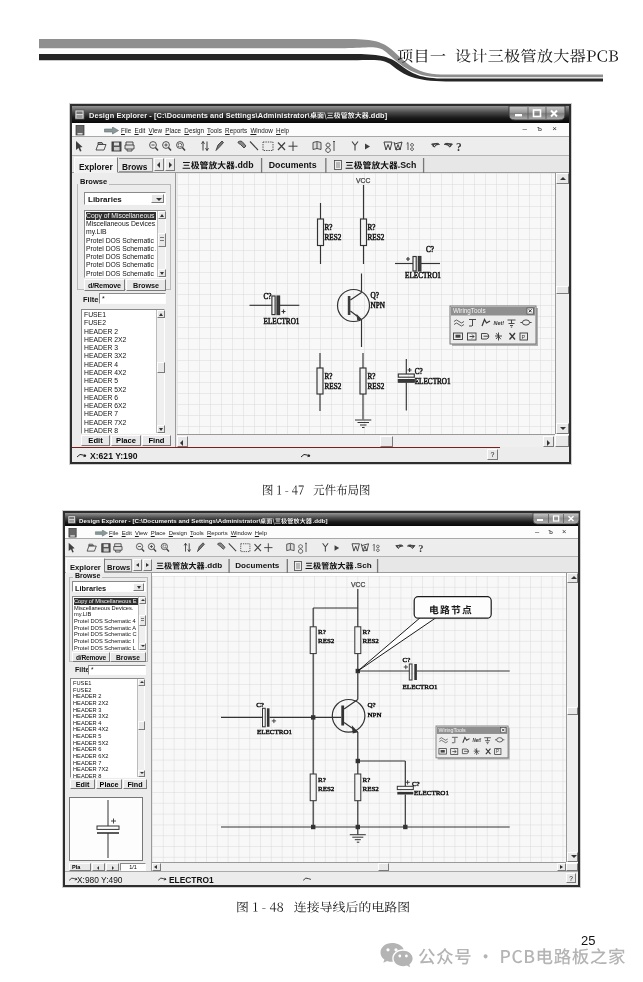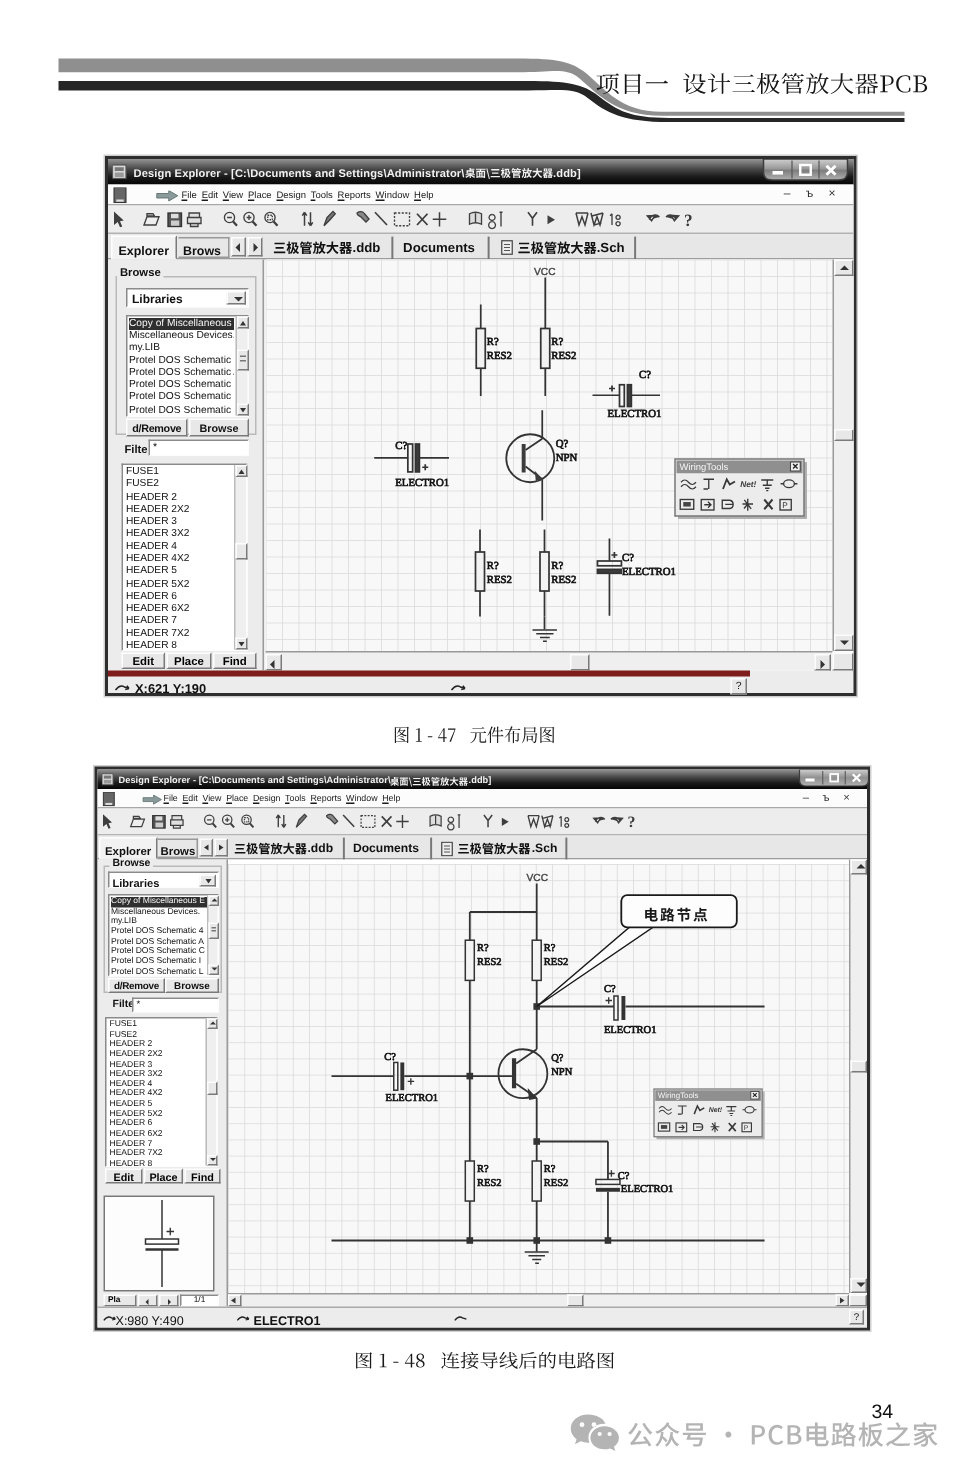--- a/index.html
+++ b/index.html
@@ -363,21 +363,21 @@
           <i class="t tl" style="left:2px;top:2.5px"></i>
         </div>
     <div class="a bo" style="left:203px;top:1px;width:13px;height:11px"></div>
     <div class="a bo" style="right:1px;top:1px;width:11px;height:11px">
           <i class="t tr" style="left:2.5px;top:2.5px"></i>
         </div>
   </div>
   <div class="a bo" style="right:0;top:262px;width:14px;height:12px"></div>
  </div>
 
- <div class="a" style="left:0;top:341px;width:428px;height:15px;background:#ececec;border-top:4px solid #7f1d1d">
+ <div class="a" style="left:0;top:341px;width:428px;height:15px;background:#ececec;border-top:1px solid #7f1d1d">
    <svg class="a" style="left:4px;top:4px" width="12" height="7" viewBox="0 0 12 7">
         <path d="M1,5 Q4,1 7,3 L10,4 M10,4 L7.5,4.6 M10,4 L8.6,2.2" stroke="#222" stroke-width="1" fill="none"></path>
       </svg>
    <div class="a" style="left:18px;top:3px;font-size:8.6px;font-weight:bold;color:#111">X:621 Y:190</div>
    <svg class="a" style="left:228px;top:4px" width="12" height="7" viewBox="0 0 12 7">
         <path d="M1,5 Q4,1 7,3 L10,4 M10,4 L7.5,4.6 M10,4 L8.6,2.2" stroke="#222" stroke-width="1" fill="none"></path>
       </svg>
    <div class="a bo cbtn" style="right:2px;top:1px;width:11px;height:11px">
         <span style="font-size:7px;color:#111">?</span>
       </div>
@@ -789,21 +789,21 @@
       </div>
  </div>
 </div>
 
 <svg class="a" style="left:236px;top:898px" width="180" height="18" viewBox="0 0 180 18">
     <g transform="translate(0,13.5) scale(1.06,1)">
       <path fill="#1a1a1a" d="M5.1 -3.9 5.0 -3.7C6.0 -3.5 6.8 -3.0 7.2 -2.7C7.9 -2.5 8.1 -4.0 5.1 -3.9ZM3.8 -2.4 3.8 -2.2C5.7 -1.8 7.3 -1.0 8.0 -0.5C8.9 -0.3 9.1 -2.2 3.8 -2.4ZM10.0 -9.1V-0.2H2.1V-9.1ZM2.1 0.6V0.1H10.0V0.9H10.2C10.4 0.9 10.8 0.6 10.8 0.6V-9.0C11.1 -9.1 11.3 -9.1 11.4 -9.2L10.4 -10.0L9.9 -9.5H2.2L1.3 -9.9V0.9H1.5C1.9 0.9 2.1 0.7 2.1 0.6ZM5.7 -8.6 4.6 -9.0C4.3 -7.9 3.6 -6.4 2.7 -5.4L2.8 -5.3C3.4 -5.7 3.9 -6.3 4.4 -6.9C4.7 -6.3 5.2 -5.8 5.7 -5.3C4.8 -4.6 3.7 -4.0 2.5 -3.5L2.6 -3.3C3.9 -3.7 5.1 -4.3 6.1 -4.9C7.0 -4.3 8.0 -3.9 9.1 -3.6C9.2 -3.9 9.4 -4.2 9.8 -4.2L9.8 -4.4C8.7 -4.6 7.6 -4.9 6.7 -5.4C7.4 -5.9 8.1 -6.6 8.5 -7.3C8.8 -7.3 8.9 -7.3 9.0 -7.4L8.2 -8.2L7.6 -7.7H4.9C5.1 -8.0 5.2 -8.2 5.3 -8.5C5.5 -8.4 5.7 -8.5 5.7 -8.6ZM4.6 -7.1 4.7 -7.4H7.6C7.2 -6.8 6.7 -6.2 6.1 -5.7C5.5 -6.1 4.9 -6.6 4.6 -7.1Z M16.2 0.0 20.5 0.0V-0.3L19.0 -0.5L18.9 -2.8V-6.9L19.0 -8.9L18.8 -9.0L16.2 -8.3V-8.0L17.9 -8.3V-2.8L17.9 -0.5L16.2 -0.3Z M24.7 -3.0H27.9V-3.6H24.7Z M35.7 0.2H36.6V-2.3H38.1V-3.0H36.6V-9.0H35.9L32.0 -2.9V-2.3H35.7ZM32.5 -3.0 34.2 -5.7 35.7 -8.0V-3.0Z M41.7 0.2C43.3 0.2 44.4 -0.7 44.4 -2.1C44.4 -3.3 43.8 -4.1 42.3 -4.8C43.6 -5.4 44.1 -6.2 44.1 -7.0C44.1 -8.2 43.2 -9.1 41.7 -9.1C40.4 -9.1 39.3 -8.2 39.3 -6.9C39.3 -5.8 39.8 -5.0 41.0 -4.4C39.7 -3.8 39.0 -3.0 39.0 -2.0C39.0 -0.7 39.9 0.2 41.7 0.2ZM42.0 -4.9C40.6 -5.6 40.2 -6.3 40.2 -7.1C40.2 -8.1 40.9 -8.7 41.7 -8.7C42.7 -8.7 43.2 -7.9 43.2 -7.1C43.2 -6.1 42.9 -5.5 42.0 -4.9ZM41.3 -4.2C43.0 -3.5 43.5 -2.8 43.5 -1.9C43.5 -0.9 42.8 -0.2 41.7 -0.2C40.6 -0.2 39.9 -0.9 39.9 -2.1C39.9 -3.0 40.3 -3.6 41.3 -4.2Z M55.6 -10.0 55.5 -9.9C56.0 -9.3 56.6 -8.2 56.8 -7.4C57.6 -6.8 58.3 -8.6 55.6 -10.0ZM64.7 -9.1 64.1 -8.3H61.1C61.3 -8.8 61.5 -9.2 61.6 -9.5C61.9 -9.5 62.0 -9.6 62.1 -9.7L61.0 -10.2C60.8 -9.7 60.6 -9.0 60.3 -8.3H58.2L58.3 -8.0H60.1C59.7 -7.1 59.3 -6.2 59.0 -5.6C58.8 -5.5 58.6 -5.4 58.4 -5.3L59.3 -4.6L59.7 -5.0H61.8V-3.1H58.1L58.2 -2.8H61.8V-0.4H62.0C62.3 -0.4 62.6 -0.6 62.6 -0.7V-2.8H65.7C65.9 -2.8 66.0 -2.8 66.0 -3.0C65.6 -3.3 65.0 -3.8 65.0 -3.8L64.4 -3.1H62.6V-5.0H65.1C65.3 -5.0 65.4 -5.1 65.4 -5.2C65.0 -5.6 64.4 -6.1 64.4 -6.1L63.8 -5.4H62.6V-6.6C62.9 -6.6 63.0 -6.7 63.1 -6.9L61.8 -7.1V-5.4H59.8C60.1 -6.1 60.6 -7.1 61.0 -8.0H65.5C65.6 -8.0 65.7 -8.0 65.8 -8.1C65.4 -8.5 64.7 -9.1 64.7 -9.1ZM56.6 -1.3C56.1 -1.0 55.4 -0.3 54.9 0.1L55.6 1.0C55.7 0.9 55.7 0.8 55.7 0.7C56.0 0.1 56.6 -0.7 56.9 -1.1C57.0 -1.2 57.1 -1.3 57.3 -1.1C58.5 0.3 59.7 0.7 62.0 0.7C63.4 0.7 64.5 0.7 65.6 0.7C65.7 0.4 65.9 0.2 66.3 0.1V-0.1C64.8 -0.0 63.7 -0.0 62.2 -0.0C60.0 -0.0 58.6 -0.2 57.5 -1.4C57.4 -1.5 57.4 -1.5 57.3 -1.5V-5.5C57.7 -5.5 57.8 -5.6 57.9 -5.7L56.9 -6.6L56.4 -6.0H55.0L55.1 -5.6H56.6Z M73.6 -10.3 73.5 -10.2C73.8 -9.8 74.2 -9.2 74.3 -8.7C75.0 -8.2 75.7 -9.7 73.6 -10.3ZM72.4 -8.0 72.3 -7.9C72.6 -7.4 73.0 -6.6 73.1 -6.0C73.7 -5.4 74.5 -6.9 72.4 -8.0ZM77.3 -9.2 76.8 -8.6H71.2L71.3 -8.2H77.9C78.1 -8.2 78.2 -8.3 78.2 -8.4C77.8 -8.7 77.3 -9.2 77.3 -9.2ZM77.4 -4.5 76.8 -3.8H73.7L74.1 -4.6C74.4 -4.6 74.5 -4.7 74.6 -4.9L73.4 -5.2C73.3 -4.9 73.1 -4.4 72.8 -3.8H70.5L70.6 -3.4H72.6C72.3 -2.8 71.9 -2.1 71.6 -1.7C72.5 -1.4 73.4 -1.1 74.2 -0.8C73.3 -0.1 72.0 0.4 70.3 0.8L70.4 1.0C72.4 0.7 73.8 0.3 74.8 -0.5C75.8 -0.0 76.6 0.4 77.1 0.8C77.9 1.3 78.9 0.2 75.4 -1.0C76.0 -1.6 76.4 -2.4 76.7 -3.4H78.1C78.2 -3.4 78.3 -3.5 78.4 -3.6C78.0 -4.0 77.4 -4.5 77.4 -4.5ZM72.5 -1.8C72.8 -2.3 73.2 -2.9 73.5 -3.4H75.8C75.6 -2.5 75.2 -1.8 74.7 -1.2C74.1 -1.4 73.3 -1.6 72.5 -1.8ZM70.5 -8.1 70.0 -7.5H69.7V-9.8C70.0 -9.8 70.1 -9.9 70.1 -10.1L68.9 -10.2V-7.5H67.1L67.2 -7.1H68.9V-4.5C68.1 -4.2 67.4 -3.9 67.0 -3.8L67.5 -2.8C67.6 -2.9 67.7 -3.0 67.7 -3.1L68.9 -3.8V-0.3C68.9 -0.2 68.8 -0.1 68.6 -0.1C68.4 -0.1 67.3 -0.2 67.3 -0.2V0.0C67.8 0.1 68.1 0.2 68.2 0.3C68.4 0.5 68.5 0.7 68.5 0.9C69.5 0.8 69.7 0.4 69.7 -0.3V-4.3L71.3 -5.2L71.2 -5.4H78.0C78.2 -5.4 78.3 -5.5 78.3 -5.6C77.9 -6.0 77.3 -6.4 77.3 -6.4L76.8 -5.8H75.3C75.7 -6.3 76.2 -6.9 76.5 -7.4C76.8 -7.4 76.9 -7.5 77.0 -7.6L75.8 -7.9C75.6 -7.3 75.2 -6.4 74.9 -5.8H71.1L71.2 -5.4H71.2L69.7 -4.8V-7.1H71.1C71.3 -7.1 71.4 -7.2 71.4 -7.3C71.1 -7.7 70.5 -8.1 70.5 -8.1Z M81.9 -3.0 81.8 -2.9C82.4 -2.4 83.2 -1.5 83.4 -0.8C84.3 -0.1 84.9 -2.1 81.9 -3.0ZM82.0 -9.2H87.8V-7.5H82.0ZM81.2 -10.0V-5.9C81.2 -5.1 81.5 -5.0 83.1 -5.0H85.9C89.5 -5.0 90.1 -5.0 90.1 -5.5C90.1 -5.7 90.0 -5.7 89.6 -5.8L89.6 -7.4H89.4C89.2 -6.6 89.1 -6.1 89.0 -5.9C88.9 -5.8 88.8 -5.7 88.5 -5.7C88.2 -5.7 87.2 -5.6 85.9 -5.6H83.1C82.1 -5.6 82.0 -5.7 82.0 -6.0V-7.2H87.8V-6.6H87.9C88.2 -6.6 88.6 -6.8 88.6 -6.9V-9.1C88.9 -9.1 89.1 -9.2 89.1 -9.3L88.1 -10.1L87.7 -9.6H82.1L81.2 -10.0ZM88.0 -4.7 86.7 -4.8V-3.5H79.5L79.6 -3.1H86.7V-0.3C86.7 -0.1 86.7 -0.0 86.4 -0.0C86.1 -0.0 84.4 -0.2 84.4 -0.2V0.0C85.1 0.1 85.5 0.2 85.7 0.3C85.9 0.5 86.0 0.7 86.1 0.9C87.4 0.8 87.5 0.4 87.5 -0.3V-3.1H90.3C90.5 -3.1 90.6 -3.2 90.6 -3.3C90.2 -3.7 89.5 -4.2 89.5 -4.2L89.0 -3.5H87.5V-4.4C87.8 -4.4 87.9 -4.5 88.0 -4.7Z M91.6 -0.9 92.1 0.2C92.2 0.1 92.3 0.0 92.4 -0.1C94.1 -0.8 95.3 -1.5 96.3 -1.9L96.2 -2.1C94.4 -1.6 92.5 -1.1 91.6 -0.9ZM99.2 -9.9 99.1 -9.8C99.6 -9.4 100.2 -8.8 100.4 -8.2C101.3 -7.7 101.8 -9.4 99.2 -9.9ZM95.0 -9.6 93.8 -10.1C93.5 -9.2 92.5 -7.3 91.8 -6.5C91.7 -6.5 91.5 -6.4 91.5 -6.4L91.9 -5.3C92.0 -5.4 92.1 -5.5 92.2 -5.6C92.8 -5.7 93.4 -5.9 93.9 -6.0C93.2 -5.1 92.5 -4.1 91.9 -3.6C91.8 -3.5 91.5 -3.5 91.5 -3.5L92.0 -2.4C92.1 -2.4 92.2 -2.5 92.2 -2.6C93.7 -3.0 95.0 -3.5 95.7 -3.7L95.7 -3.9C94.5 -3.7 93.2 -3.6 92.4 -3.5C93.6 -4.6 95.1 -6.2 95.8 -7.3C96.0 -7.3 96.2 -7.4 96.2 -7.5L95.1 -8.1C94.9 -7.6 94.6 -7.1 94.2 -6.4L92.2 -6.4C93.0 -7.2 94.0 -8.5 94.5 -9.4C94.8 -9.4 94.9 -9.5 95.0 -9.6ZM99.0 -10.1 97.7 -10.2C97.7 -9.1 97.7 -8.0 97.8 -7.0L96.0 -6.8L96.2 -6.5L97.8 -6.7C97.9 -5.9 98.0 -5.2 98.2 -4.6L95.8 -4.2L95.9 -3.9L98.3 -4.2C98.5 -3.4 98.7 -2.7 99.1 -2.0C97.8 -0.9 96.4 -0.1 94.9 0.5L95.0 0.8C96.6 0.2 98.1 -0.4 99.4 -1.4C99.9 -0.6 100.5 -0.0 101.3 0.5C101.9 0.9 102.7 1.2 102.9 0.8C103.0 0.7 103.0 0.5 102.6 0.0L102.8 -1.8L102.7 -1.8C102.5 -1.3 102.3 -0.7 102.1 -0.4C102.0 -0.2 101.9 -0.2 101.7 -0.3C101.0 -0.7 100.5 -1.3 100.0 -1.9C100.6 -2.5 101.2 -3.0 101.7 -3.7C102.0 -3.6 102.1 -3.7 102.2 -3.8L101.0 -4.5C100.6 -3.8 100.1 -3.2 99.6 -2.6C99.4 -3.2 99.2 -3.7 99.0 -4.3L102.6 -4.8C102.8 -4.9 102.9 -5.0 102.9 -5.1C102.4 -5.4 101.7 -5.8 101.7 -5.8L101.2 -5.0L99.0 -4.7C98.8 -5.3 98.7 -6.0 98.6 -6.8L102.1 -7.2C102.3 -7.2 102.4 -7.3 102.4 -7.4C102.0 -7.7 101.2 -8.2 101.2 -8.2L100.7 -7.4L98.6 -7.1C98.6 -8.0 98.5 -8.9 98.5 -9.7C98.8 -9.8 99.0 -9.9 99.0 -10.1Z M112.7 -10.2C111.3 -9.7 108.7 -9.1 106.4 -8.7L105.3 -9.1V-5.6C105.3 -3.4 105.2 -1.1 103.7 0.7L103.9 0.9C106.0 -0.9 106.1 -3.6 106.1 -5.6V-6.2H114.7C114.8 -6.2 115.0 -6.3 115.0 -6.4C114.6 -6.8 113.9 -7.4 113.9 -7.4L113.2 -6.6H106.1V-8.5C108.6 -8.6 111.2 -9.0 113.0 -9.4C113.3 -9.3 113.5 -9.3 113.7 -9.4ZM107.2 -4.1V1.0H107.3C107.7 1.0 108.0 0.8 108.0 0.7V-0.1H112.7V0.9H112.9C113.2 0.9 113.5 0.7 113.5 0.6V-3.7C113.8 -3.8 113.9 -3.8 114.0 -3.9L113.1 -4.6L112.7 -4.1H108.1L107.2 -4.5ZM108.0 -0.4V-3.8H112.7V-0.4Z M122.1 -5.6 122.0 -5.5C122.6 -4.8 123.3 -3.8 123.5 -2.9C124.4 -2.2 125.1 -4.2 122.1 -5.6ZM119.5 -9.9 118.3 -10.2C118.2 -9.6 117.9 -8.7 117.8 -8.1H117.4L116.6 -8.5V0.6H116.7C117.1 0.6 117.3 0.4 117.3 0.3V-0.7H119.9V0.2H120.0C120.3 0.2 120.6 0.0 120.7 -0.1V-7.6C120.9 -7.6 121.1 -7.7 121.2 -7.8L120.2 -8.6L119.8 -8.1H118.2C118.5 -8.6 118.9 -9.2 119.1 -9.7C119.3 -9.7 119.5 -9.7 119.5 -9.9ZM119.9 -7.7V-4.6H117.3V-7.7ZM117.3 -4.3H119.9V-1.1H117.3ZM124.1 -9.8 122.8 -10.2C122.4 -8.3 121.7 -6.5 120.9 -5.3L121.1 -5.1C121.7 -5.8 122.3 -6.7 122.8 -7.7H125.8C125.7 -3.5 125.6 -0.8 125.1 -0.3C125.0 -0.2 124.9 -0.1 124.6 -0.1C124.3 -0.1 123.5 -0.2 122.9 -0.3L122.9 -0.1C123.4 0.0 123.9 0.2 124.1 0.3C124.3 0.4 124.3 0.7 124.3 0.9C124.9 0.9 125.4 0.8 125.7 0.3C126.3 -0.4 126.5 -3.1 126.6 -7.6C126.9 -7.6 127.1 -7.7 127.1 -7.8L126.2 -8.6L125.7 -8.1H123.0C123.2 -8.6 123.5 -9.1 123.6 -9.6C123.9 -9.6 124.0 -9.7 124.1 -9.8Z M133.0 -5.5H130.0V-7.8H133.0ZM133.0 -5.1V-3.0H130.0V-5.1ZM133.8 -5.5V-7.8H137.0V-5.5ZM133.8 -5.1H137.0V-3.0H133.8ZM130.0 -2.0V-2.6H133.0V-0.5C133.0 0.4 133.4 0.6 134.7 0.6H136.4C138.9 0.6 139.5 0.5 139.5 0.0C139.5 -0.1 139.4 -0.2 139.1 -0.3L139.0 -2.2H138.9C138.7 -1.3 138.5 -0.6 138.4 -0.4C138.3 -0.3 138.3 -0.2 138.1 -0.2C137.8 -0.2 137.2 -0.2 136.4 -0.2H134.7C134.0 -0.2 133.8 -0.3 133.8 -0.7V-2.6H137.0V-1.9H137.1C137.4 -1.9 137.8 -2.1 137.8 -2.2V-7.6C138.1 -7.7 138.3 -7.8 138.3 -7.9L137.3 -8.6L136.9 -8.1H133.8V-9.8C134.1 -9.8 134.2 -9.9 134.3 -10.1L133.0 -10.3V-8.1H130.1L129.2 -8.6V-1.8H129.4C129.7 -1.8 130.0 -2.0 130.0 -2.0Z M147.0 -10.2C146.5 -8.5 145.6 -6.9 144.7 -6.0L144.9 -5.8C145.5 -6.3 146.1 -6.9 146.6 -7.6C146.9 -6.9 147.2 -6.4 147.6 -5.8C146.7 -4.8 145.5 -3.8 144.1 -3.2L144.2 -3.0C144.7 -3.2 145.2 -3.4 145.7 -3.6V1.0H145.8C146.2 1.0 146.4 0.8 146.4 0.7V0.1H149.4V0.9H149.6C149.9 0.9 150.2 0.7 150.2 0.7V-3.0C150.5 -3.0 150.6 -3.1 150.7 -3.2L149.8 -3.9L149.4 -3.4H146.6L145.9 -3.7C146.7 -4.2 147.4 -4.7 148.0 -5.3C148.8 -4.5 149.8 -3.8 151.1 -3.3C151.1 -3.7 151.4 -3.9 151.7 -4.0L151.7 -4.1C150.4 -4.5 149.3 -5.1 148.4 -5.8C149.1 -6.6 149.7 -7.4 150.1 -8.4C150.4 -8.4 150.5 -8.4 150.6 -8.5L149.8 -9.3L149.2 -8.8H147.4C147.5 -9.1 147.6 -9.3 147.7 -9.6C148.0 -9.6 148.1 -9.7 148.2 -9.8ZM146.4 -0.3V-3.1H149.4V-0.3ZM149.2 -8.5C148.9 -7.7 148.5 -6.9 147.9 -6.2C147.5 -6.7 147.1 -7.3 146.8 -7.8C146.9 -8.0 147.0 -8.2 147.2 -8.5ZM143.8 -9.0V-6.4H141.7V-9.0ZM141.0 -9.4V-5.5H141.1C141.5 -5.5 141.7 -5.7 141.7 -5.7V-6.1H142.5V-0.8L141.7 -0.6V-4.4C141.9 -4.4 142.0 -4.5 142.1 -4.7L141.0 -4.8V-0.5L140.2 -0.3L140.6 0.7C140.8 0.7 140.9 0.5 140.9 0.4C142.8 -0.3 144.2 -0.9 145.2 -1.3L145.2 -1.5L143.2 -1.0V-3.8H144.8C145.0 -3.8 145.1 -3.9 145.2 -4.0C144.8 -4.4 144.2 -4.9 144.2 -4.9L143.7 -4.2H143.2V-6.1H143.8V-5.7H143.9C144.2 -5.7 144.5 -5.8 144.5 -5.9V-8.9C144.8 -8.9 145.0 -9.0 145.1 -9.1L144.1 -9.8L143.7 -9.4H141.9L141.0 -9.8Z M157.2 -3.9 157.1 -3.7C158.1 -3.5 158.9 -3.0 159.2 -2.7C160.0 -2.5 160.2 -4.0 157.2 -3.9ZM155.9 -2.4 155.9 -2.2C157.8 -1.8 159.4 -1.0 160.1 -0.5C161.0 -0.3 161.1 -2.2 155.9 -2.4ZM162.1 -9.1V-0.2H154.2V-9.1ZM154.2 0.6V0.1H162.1V0.9H162.2C162.5 0.9 162.9 0.6 162.9 0.6V-9.0C163.2 -9.1 163.4 -9.1 163.5 -9.2L162.5 -10.0L162.0 -9.5H154.3L153.4 -9.9V0.9H153.6C153.9 0.9 154.2 0.7 154.2 0.6ZM157.8 -8.6 156.7 -9.0C156.4 -7.9 155.7 -6.4 154.8 -5.4L154.9 -5.3C155.5 -5.7 156.0 -6.3 156.5 -6.9C156.8 -6.3 157.2 -5.8 157.8 -5.3C156.9 -4.6 155.7 -4.0 154.5 -3.5L154.7 -3.3C156.0 -3.7 157.2 -4.3 158.2 -4.9C159.1 -4.3 160.1 -3.9 161.2 -3.6C161.3 -3.9 161.5 -4.2 161.8 -4.2L161.9 -4.4C160.8 -4.6 159.7 -4.9 158.8 -5.4C159.5 -5.9 160.1 -6.6 160.6 -7.3C160.9 -7.3 161.0 -7.3 161.1 -7.4L160.3 -8.2L159.7 -7.7H157.0C157.2 -8.0 157.3 -8.2 157.4 -8.5C157.6 -8.4 157.8 -8.5 157.8 -8.6ZM156.6 -7.1 156.8 -7.4H159.7C159.3 -6.8 158.8 -6.2 158.2 -5.7C157.6 -6.1 157.0 -6.6 156.6 -7.1Z"></path>
     </g>
   </svg>
 
-<div class="a" style="left:581px;top:933px;font-size:13px;color:#111">34</div>
+<div class="a" style="left:581px;top:933px;font-size:13px;color:#111">25</div>
 
 <svg class="a" style="left:379px;top:941px" width="37" height="28" viewBox="0 0 37 28">
 <path fill="#b4b4b4" d="M13,2 C6.5,2 1.5,6.2 1.5,11.4 C1.5,14.3 3,16.8 5.4,18.5 L4.3,21.8 L8.2,19.9 C9.6,20.4 11.2,20.8 13,20.8 C13.3,20.8 13.6,20.8 13.9,20.75 C13.5,19.7 13.3,18.6 13.3,17.4 C13.3,12.3 18,8.2 23.8,8.2 C24.1,8.2 24.4,8.2 24.7,8.25 C23.4,4.6 18.6,2 13,2 Z M9,7.2 A1.6,1.6 0 1 1 9,10.4 A1.6,1.6 0 1 1 9,7.2 Z M17,7.2 A1.6,1.6 0 1 1 17,10.4 A1.6,1.6 0 1 1 17,7.2 Z"></path>
 <path fill="#b4b4b4" d="M24,9.8 C18.7,9.8 14.6,13.3 14.6,17.5 C14.6,21.7 18.7,25.2 24,25.2 C25.3,25.2 26.6,25 27.8,24.6 L31.2,26.3 L30.3,23.5 C32.4,22.1 33.6,19.9 33.6,17.5 C33.6,13.3 29.4,9.8 24,9.8 Z M20.8,13.6 A1.4,1.4 0 1 1 20.8,16.4 A1.4,1.4 0 1 1 20.8,13.6 Z M27.4,13.6 A1.4,1.4 0 1 1 27.4,16.4 A1.4,1.4 0 1 1 27.4,13.6 Z"></path>
 </svg>
 
 <svg class="a" style="left:418px;top:944px" width="212" height="24" viewBox="0 0 212 24">
     <g transform="translate(0,19)">
       <path fill="#b4b4b4" d="M5.5 -14.3C4.5 -11.7 2.7 -9.2 0.8 -7.7C1.2 -7.4 2.0 -6.9 2.3 -6.5C4.2 -8.3 6.1 -11.0 7.3 -13.8ZM11.8 -14.4 10.2 -13.8C11.6 -11.2 13.7 -8.3 15.5 -6.5C15.9 -7.0 16.5 -7.6 16.9 -8.0C15.1 -9.4 13.0 -12.1 11.8 -14.4ZM2.7 0.4C3.5 0.2 4.6 0.1 13.5 -0.6C13.9 0.2 14.3 0.8 14.6 1.4L16.2 0.5C15.4 -1.1 13.7 -3.6 12.1 -5.5L10.6 -4.8C11.2 -4.0 11.8 -3.0 12.5 -2.1L5.0 -1.7C6.7 -3.6 8.4 -6.1 9.7 -8.7L7.9 -9.5C6.6 -6.6 4.4 -3.5 3.7 -2.7C3.1 -1.9 2.6 -1.4 2.1 -1.3C2.3 -0.8 2.7 0.1 2.7 0.4Z M26.6 -14.9C25.2 -11.9 22.3 -9.7 18.9 -8.6C19.3 -8.2 19.8 -7.5 20.1 -7.1C21.0 -7.4 21.9 -7.9 22.7 -8.4C22.3 -4.5 21.2 -1.5 18.9 0.3C19.3 0.6 20.0 1.1 20.3 1.3C21.8 0.0 22.8 -1.7 23.5 -4.0C24.5 -3.1 25.4 -2.1 25.9 -1.4L27.0 -2.6C26.4 -3.4 25.1 -4.6 23.9 -5.6C24.1 -6.4 24.3 -7.3 24.4 -8.3L22.8 -8.4C24.4 -9.4 25.8 -10.7 26.9 -12.2C28.6 -9.9 31.1 -8.1 33.8 -7.2C34.1 -7.6 34.6 -8.3 35.0 -8.7C32.0 -9.5 29.2 -11.3 27.8 -13.4L28.2 -14.3ZM29.0 -8.4C28.6 -4.4 27.6 -1.3 25.1 0.4C25.5 0.6 26.2 1.2 26.5 1.5C28.0 0.2 29.0 -1.4 29.7 -3.4C30.5 -1.6 31.8 0.2 33.6 1.3C33.8 0.8 34.4 0.1 34.7 -0.2C32.4 -1.4 31.0 -3.9 30.4 -5.9C30.5 -6.6 30.6 -7.4 30.7 -8.2Z M41.0 -12.7H48.8V-10.6H41.0ZM39.4 -14.1V-9.1H50.6V-14.1ZM37.2 -7.8V-6.3H40.7C40.3 -5.1 39.9 -4.0 39.5 -3.1H48.6C48.3 -1.4 48.0 -0.5 47.6 -0.2C47.4 -0.1 47.2 -0.1 46.8 -0.1C46.3 -0.1 45.0 -0.1 43.8 -0.2C44.1 0.2 44.3 0.9 44.4 1.4C45.6 1.4 46.7 1.4 47.4 1.4C48.1 1.4 48.6 1.3 49.1 0.9C49.7 0.3 50.1 -1.0 50.5 -3.9C50.6 -4.1 50.6 -4.6 50.6 -4.6H42.0L42.6 -6.3H52.6V-7.8Z M67.6 -8.7C66.5 -8.7 65.6 -7.8 65.6 -6.7C65.6 -5.5 66.5 -4.6 67.6 -4.6C68.7 -4.6 69.6 -5.5 69.6 -6.7C69.6 -7.8 68.7 -8.7 67.6 -8.7Z M83.2 0.0H85.2V-4.9H87.1C89.9 -4.9 92.0 -6.2 92.0 -9.0C92.0 -11.9 89.9 -12.9 87.1 -12.9H83.2ZM85.2 -6.5V-11.3H86.9C88.9 -11.3 90.0 -10.7 90.0 -9.0C90.0 -7.3 89.0 -6.5 87.0 -6.5Z M100.1 0.2C101.8 0.2 103.1 -0.4 104.2 -1.6L103.1 -2.9C102.3 -2.1 101.4 -1.5 100.2 -1.5C97.9 -1.5 96.5 -3.4 96.5 -6.5C96.5 -9.5 98.1 -11.4 100.3 -11.4C101.3 -11.4 102.1 -10.9 102.8 -10.2L103.9 -11.5C103.1 -12.4 101.8 -13.1 100.2 -13.1C97.0 -13.1 94.4 -10.6 94.4 -6.4C94.4 -2.2 96.9 0.2 100.1 0.2Z M107.0 0.0H111.3C114.2 0.0 116.3 -1.2 116.3 -3.8C116.3 -5.5 115.2 -6.5 113.7 -6.8V-6.9C114.9 -7.3 115.6 -8.5 115.6 -9.7C115.6 -12.0 113.6 -12.9 111.0 -12.9H107.0ZM109.0 -7.5V-11.3H110.8C112.7 -11.3 113.6 -10.8 113.6 -9.5C113.6 -8.2 112.7 -7.5 110.8 -7.5ZM109.0 -1.6V-6.0H111.1C113.1 -6.0 114.3 -5.3 114.3 -3.9C114.3 -2.3 113.1 -1.6 111.1 -1.6Z M125.3 -6.9V-4.8H121.4V-6.9ZM127.1 -6.9H131.1V-4.8H127.1ZM125.3 -8.5H121.4V-10.6H125.3ZM127.1 -8.5V-10.6H131.1V-8.5ZM119.7 -12.2V-2.1H121.4V-3.2H125.3V-1.7C125.3 0.6 125.9 1.2 128.1 1.2C128.6 1.2 131.2 1.2 131.8 1.2C133.7 1.2 134.3 0.2 134.5 -2.5C134.0 -2.6 133.3 -2.9 132.9 -3.2C132.7 -1.0 132.6 -0.5 131.6 -0.5C131.1 -0.5 128.8 -0.5 128.3 -0.5C127.3 -0.5 127.1 -0.6 127.1 -1.7V-3.2H132.8V-12.2H127.1V-14.7H125.3V-12.2Z M138.6 -12.7H141.5V-9.9H138.6ZM136.3 -0.9 136.5 0.7C138.5 0.2 141.0 -0.4 143.5 -1.0L143.3 -2.5L141.1 -1.9V-4.7H143.2C143.4 -4.5 143.5 -4.2 143.7 -4.0L144.4 -4.4V1.4H145.9V0.8H149.9V1.4H151.5V-4.4L151.8 -4.2C152.0 -4.7 152.5 -5.3 152.8 -5.6C151.3 -6.2 150.0 -7.0 149.0 -7.9C150.1 -9.2 150.9 -10.8 151.5 -12.7L150.4 -13.1L150.1 -13.0H147.2C147.3 -13.5 147.5 -13.9 147.7 -14.4L146.1 -14.8C145.5 -12.8 144.4 -10.8 143.0 -9.6V-14.1H137.2V-8.5H139.6V-1.6L138.5 -1.3V-7.0H137.1V-1.1ZM145.9 -0.6V-3.6H149.9V-0.6ZM149.4 -11.6C149.0 -10.7 148.5 -9.8 147.9 -9.0C147.2 -9.8 146.7 -10.6 146.3 -11.3L146.5 -11.6ZM145.5 -5.0C146.3 -5.5 147.2 -6.1 147.9 -6.8C148.6 -6.1 149.4 -5.5 150.4 -5.0ZM146.9 -8.0C145.8 -6.9 144.5 -6.0 143.2 -5.5V-6.2H141.1V-8.5H143.0V-9.3C143.4 -9.0 143.9 -8.6 144.1 -8.3C144.6 -8.8 145.1 -9.4 145.5 -10.0C145.9 -9.3 146.3 -8.6 146.9 -8.0Z M157.0 -14.8V-11.4H154.7V-9.9H156.9C156.4 -7.6 155.4 -4.9 154.3 -3.6C154.5 -3.2 154.9 -2.4 155.1 -1.9C155.8 -3.0 156.5 -4.8 157.0 -6.6V1.5H158.6V-7.5C159.0 -6.6 159.4 -5.6 159.7 -5.1L160.6 -6.3C160.3 -6.8 159.0 -8.9 158.6 -9.5V-9.9H160.6V-11.4H158.6V-14.8ZM169.1 -14.5C167.3 -13.8 164.0 -13.4 161.2 -13.2V-9.0C161.2 -6.2 161.1 -2.2 159.1 0.6C159.5 0.8 160.2 1.3 160.5 1.5C162.3 -1.2 162.8 -5.3 162.8 -8.2H163.1C163.6 -6.1 164.3 -4.2 165.3 -2.6C164.2 -1.4 163.0 -0.5 161.6 0.1C161.9 0.4 162.4 1.1 162.6 1.5C164.0 0.8 165.2 -0.1 166.3 -1.2C167.2 -0.0 168.3 0.9 169.7 1.5C169.9 1.1 170.4 0.4 170.8 0.1C169.4 -0.5 168.2 -1.3 167.3 -2.5C168.5 -4.3 169.4 -6.6 169.9 -9.5L168.8 -9.8L168.6 -9.7H162.8V-11.9C165.4 -12.1 168.3 -12.5 170.2 -13.2ZM168.0 -8.2C167.7 -6.6 167.1 -5.2 166.3 -4.0C165.6 -5.2 165.0 -6.7 164.6 -8.2Z M176.1 -2.5C175.2 -2.5 173.9 -1.6 172.7 -0.2L173.9 1.3C174.7 0.2 175.5 -0.9 176.1 -0.9C176.4 -0.9 177.0 -0.4 177.7 0.1C178.9 0.8 180.3 1.0 182.5 1.0C184.2 1.0 187.0 0.9 188.3 0.9C188.4 0.4 188.6 -0.5 188.8 -0.9C187.1 -0.7 184.5 -0.6 182.5 -0.6C180.6 -0.6 179.1 -0.7 178.0 -1.4L177.8 -1.5C181.4 -3.8 185.2 -7.4 187.4 -10.7L186.1 -11.5L185.8 -11.4H181.2L182.4 -12.1C182.0 -12.8 181.1 -14.0 180.5 -14.9L179.0 -14.1C179.6 -13.3 180.3 -12.2 180.7 -11.4H173.6V-9.8H184.5C182.6 -7.2 179.3 -4.3 176.3 -2.5Z M197.3 -14.4C197.5 -14.1 197.7 -13.7 197.8 -13.3H191.3V-9.5H193.0V-11.8H204.6V-9.5H206.2V-13.3H199.8C199.6 -13.8 199.3 -14.4 199.0 -14.9ZM203.7 -8.5C202.8 -7.6 201.4 -6.5 200.1 -5.7C199.7 -6.5 199.1 -7.4 198.4 -8.1C198.8 -8.4 199.2 -8.7 199.5 -9.0H203.7V-10.4H193.7V-9.0H197.3C195.7 -8.0 193.4 -7.2 191.3 -6.7C191.6 -6.4 192.0 -5.7 192.2 -5.4C193.8 -5.9 195.6 -6.5 197.1 -7.4C197.4 -7.1 197.7 -6.8 197.8 -6.5C196.3 -5.5 193.4 -4.3 191.2 -3.8C191.5 -3.4 191.9 -2.9 192.0 -2.5C194.1 -3.1 196.7 -4.3 198.5 -5.4C198.7 -5.1 198.8 -4.8 198.9 -4.5C197.1 -2.9 193.7 -1.3 190.9 -0.7C191.3 -0.4 191.6 0.3 191.8 0.7C194.2 -0.1 197.1 -1.5 199.1 -2.9C199.2 -1.8 199.0 -0.8 198.5 -0.4C198.3 -0.1 197.9 -0.1 197.5 -0.1C197.1 -0.1 196.5 -0.1 195.9 -0.1C196.2 0.3 196.3 1.0 196.3 1.4C196.9 1.4 197.4 1.5 197.8 1.5C198.7 1.4 199.2 1.3 199.7 0.7C200.7 0.0 201.1 -2.1 200.5 -4.3L201.3 -4.7C202.2 -2.3 203.7 -0.3 205.9 0.7C206.1 0.3 206.6 -0.3 207.0 -0.6C204.9 -1.5 203.3 -3.4 202.6 -5.6C203.4 -6.2 204.3 -6.8 205.1 -7.4Z"></path>
     </g>

